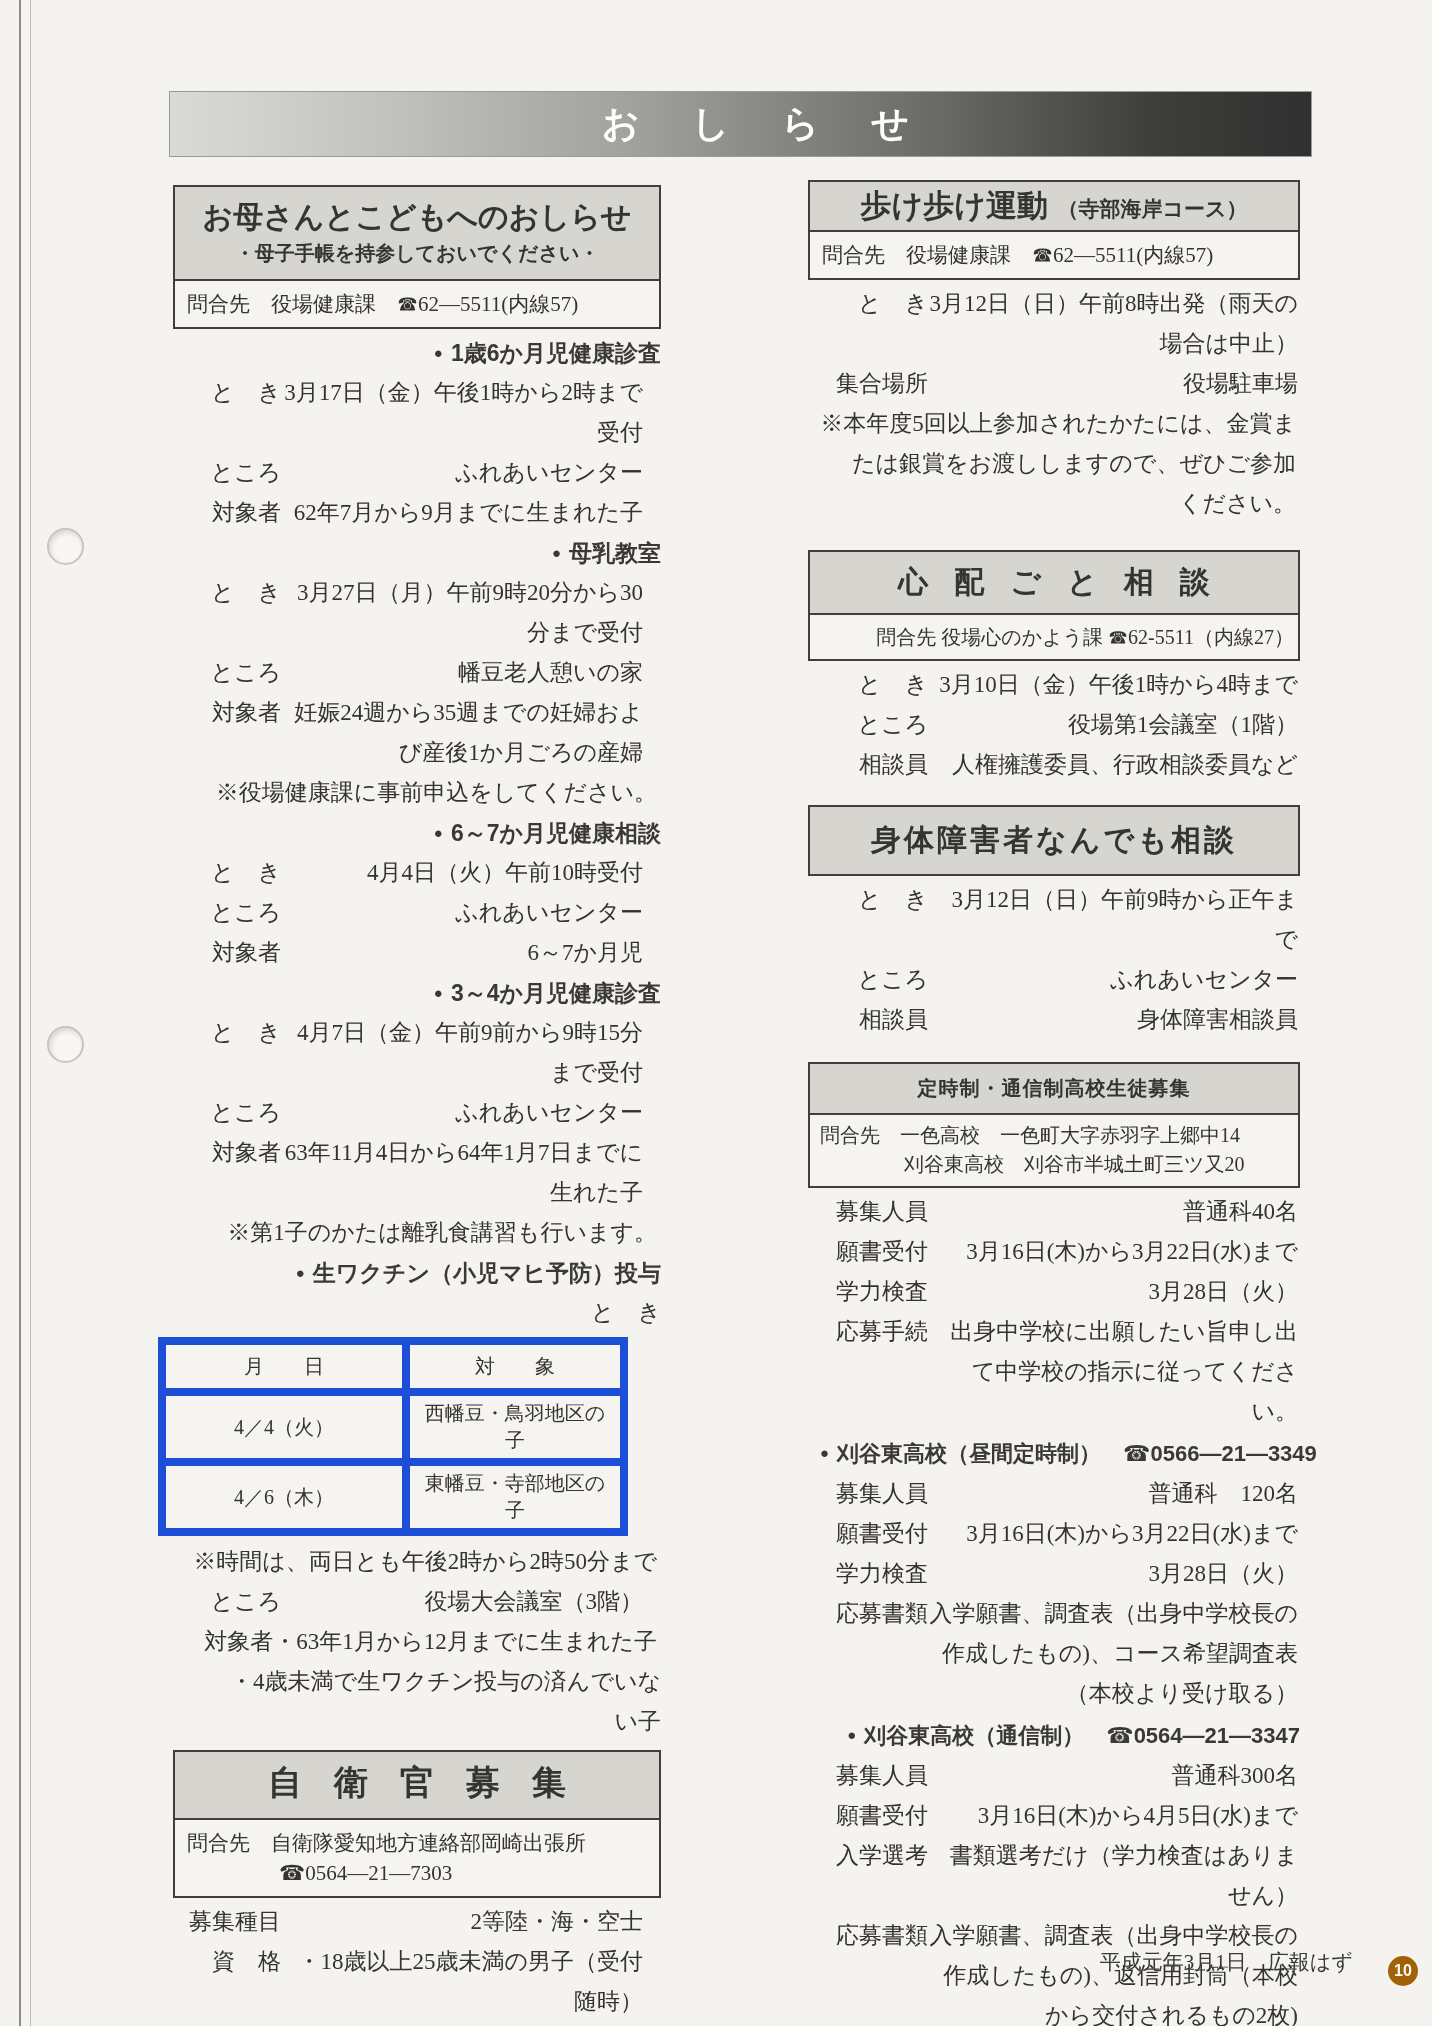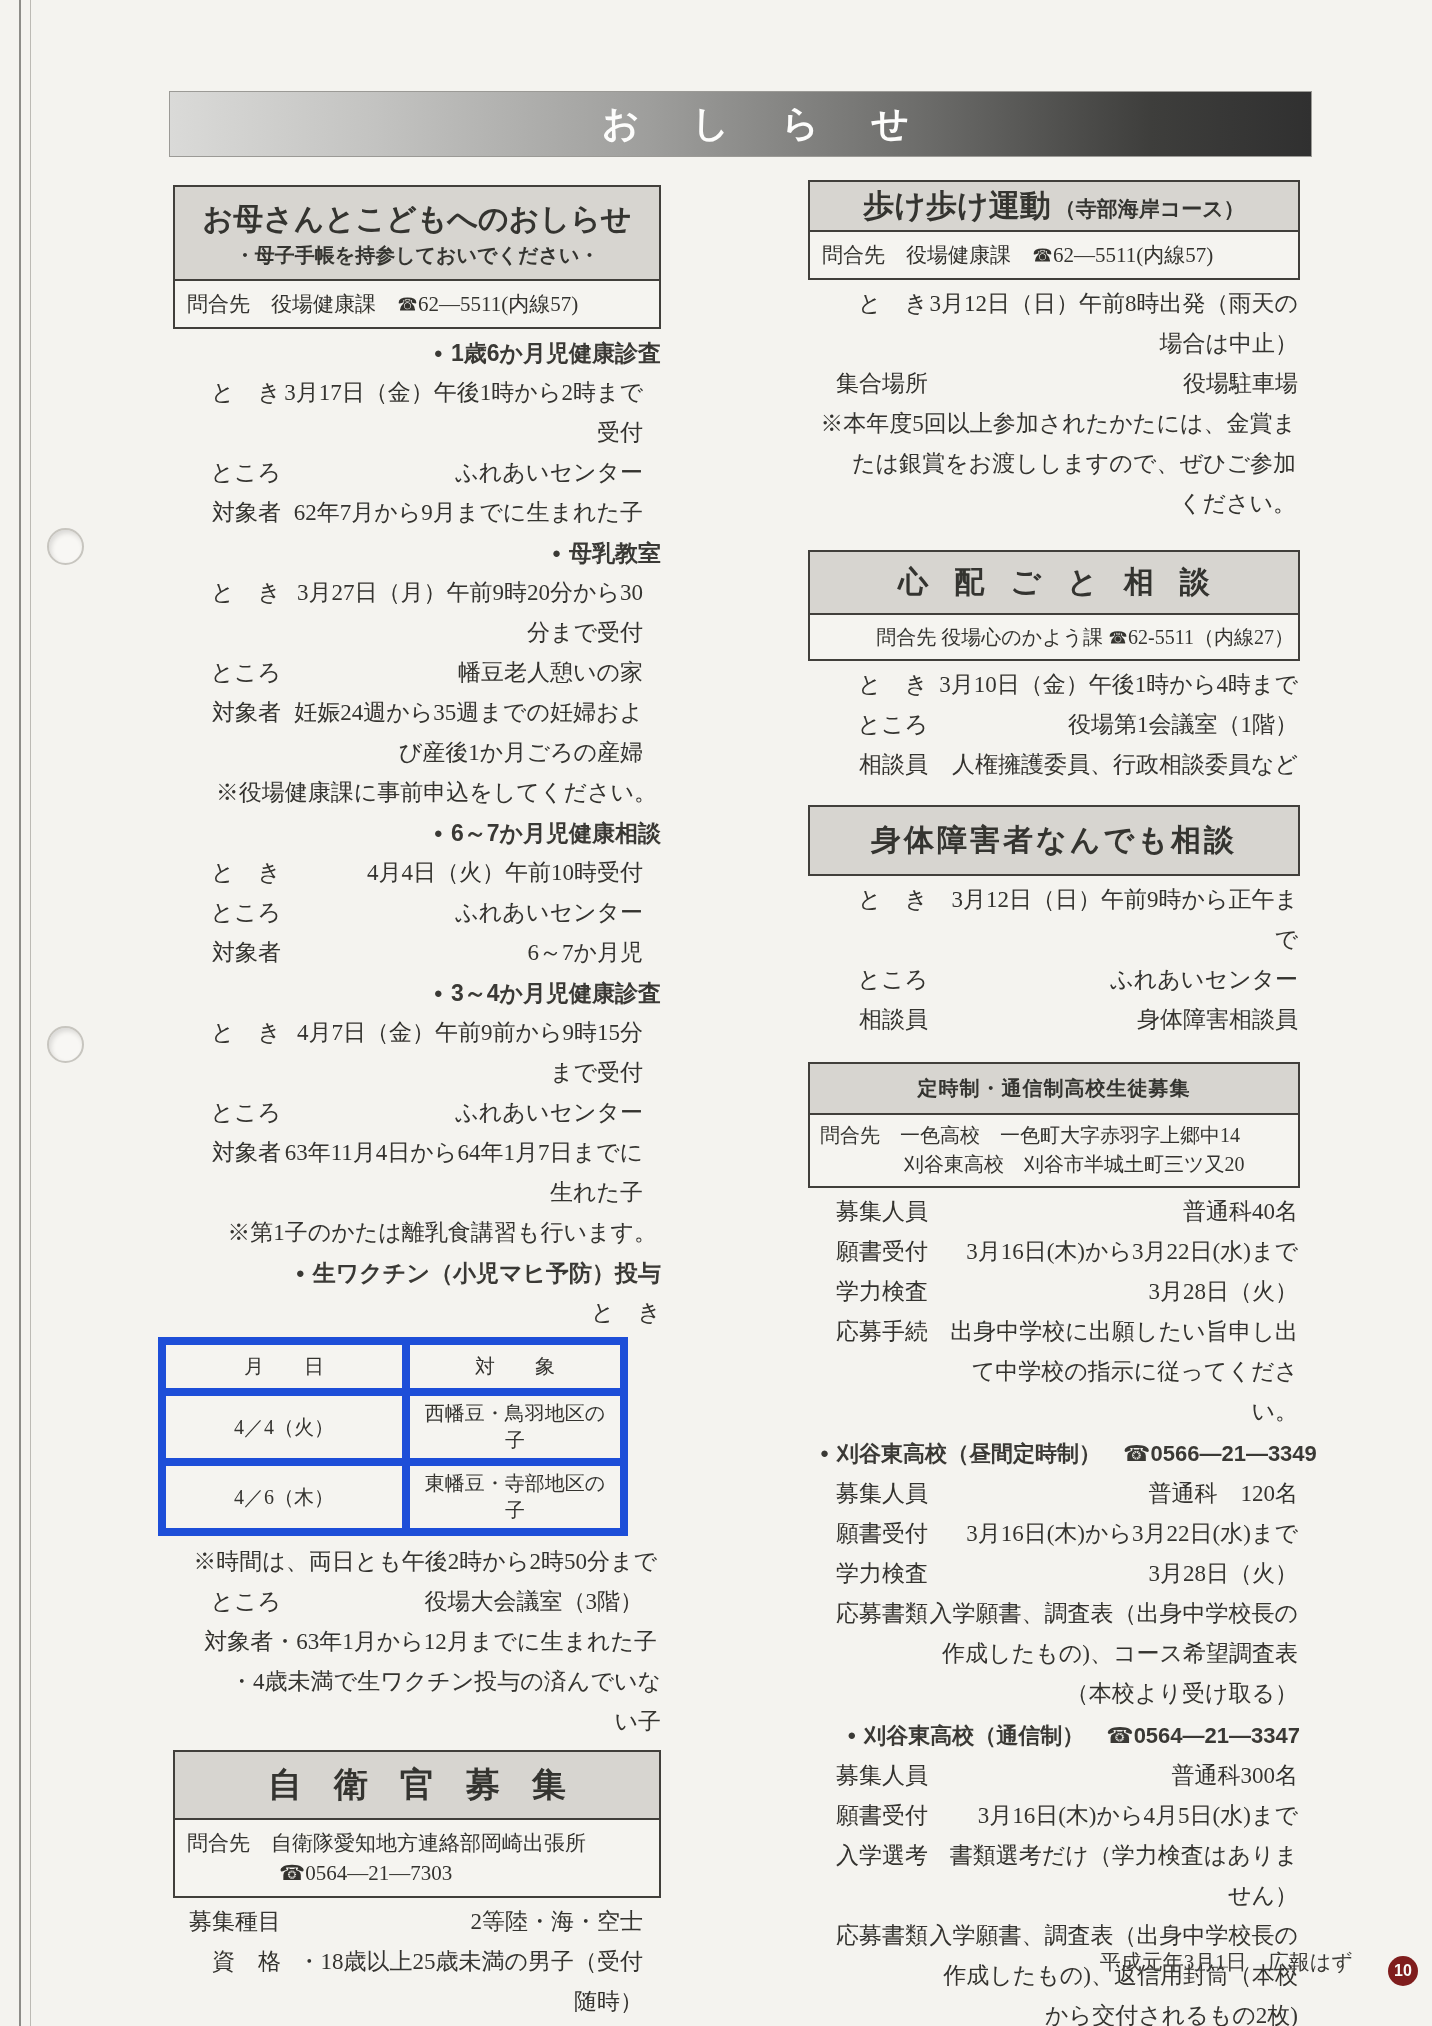--- a/index.html
+++ b/index.html
@@ -15,21 +15,21 @@
           background:linear-gradient(90deg,#dadad8 0%,#c3c3c1 18%,#9e9e9c 42%,#6c6c6a 66%,#3e3e3c 86%,#303030 100%);
           box-shadow:0 0 0 1px #9b9a96;}
   .banner-t{font-family:"Liberation Sans","DejaVu Sans",sans-serif;font-weight:bold;font-size:37px;color:#fdfdfc;
             letter-spacing:52px;display:inline-block;margin-right:-52px;margin-left:30px;}
 
   .col{position:absolute;}
   .col-l{left:173px;top:185px;width:488px;}
   .col-r{left:808px;top:180px;width:492px;}
 
   .secbox{border:2px solid #413f3b;background:#f5f4f0;}
-  .head{background:#d7d5d0;text-align:center;font-family:Liberation Serif, serif;
+  .head{background:#d7d5d0;text-align:center;font-family:Liberation Mono, monospace;
         font-weight:bold;color:#343430;}
   .hspan{display:inline-block;}
   .contact{border-top:2px solid #413f3b;background:#f5f4f0;font-size:21px;line-height:30px;padding:8px 4px 8px 12px;}
 
   .maternal .head{padding:12px 2px 8px;}
   .mt1{font-size:30px;line-height:40px;}
   .mt2{font-size:20px;line-height:32px;}
 
   .rows{padding:4px 0 0 8px;}
   .row{font-size:23px;line-height:40px;text-align:right;}
@@ -72,21 +72,21 @@
   .teijisei{margin-top:22px;}
   .teijisei .head{padding:11px 0;font-size:20px;}
   .teijisei .hspan{letter-spacing:1px;}
   .teijisei .contact{font-size:20px;line-height:29px;padding:6px 4px 7px 10px;}
   .ct2{padding-left:84px;}
 
   .school-h{font-family:"Liberation Sans","DejaVu Sans",sans-serif;font-weight:bold;font-size:22px;
             line-height:41px;white-space:nowrap;color:#3a3935;}
 
   .footer{position:absolute;top:1948px;right:14px;font-size:21px;color:#3a3935;}
-  .pg{display:inline-block;width:30px;height:30px;border-radius:50%;background:#7f1d1d;color:#fbfbfa;
+  .pg{display:inline-block;width:30px;height:30px;border-radius:50%;background:#a16207;color:#fbfbfa;
       text-align:center;line-height:30px;font-size:16px;font-weight:bold;
       font-family:"Liberation Sans","DejaVu Sans",sans-serif;margin-left:30px;vertical-align:-7px;}
 </style>
 </head>
 <body>
 
 <div class="page">
   <div class="edge-a"></div>
   <div class="edge-b"></div>
   <div class="hole h1"></div>

